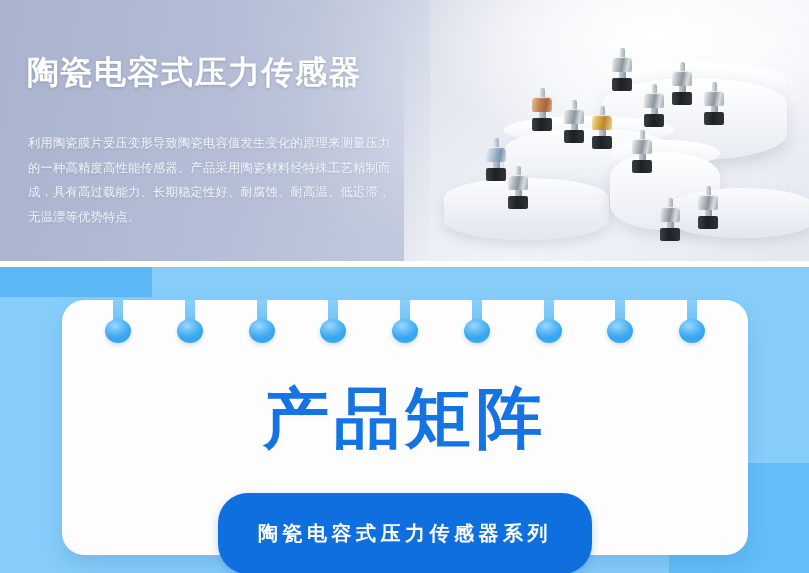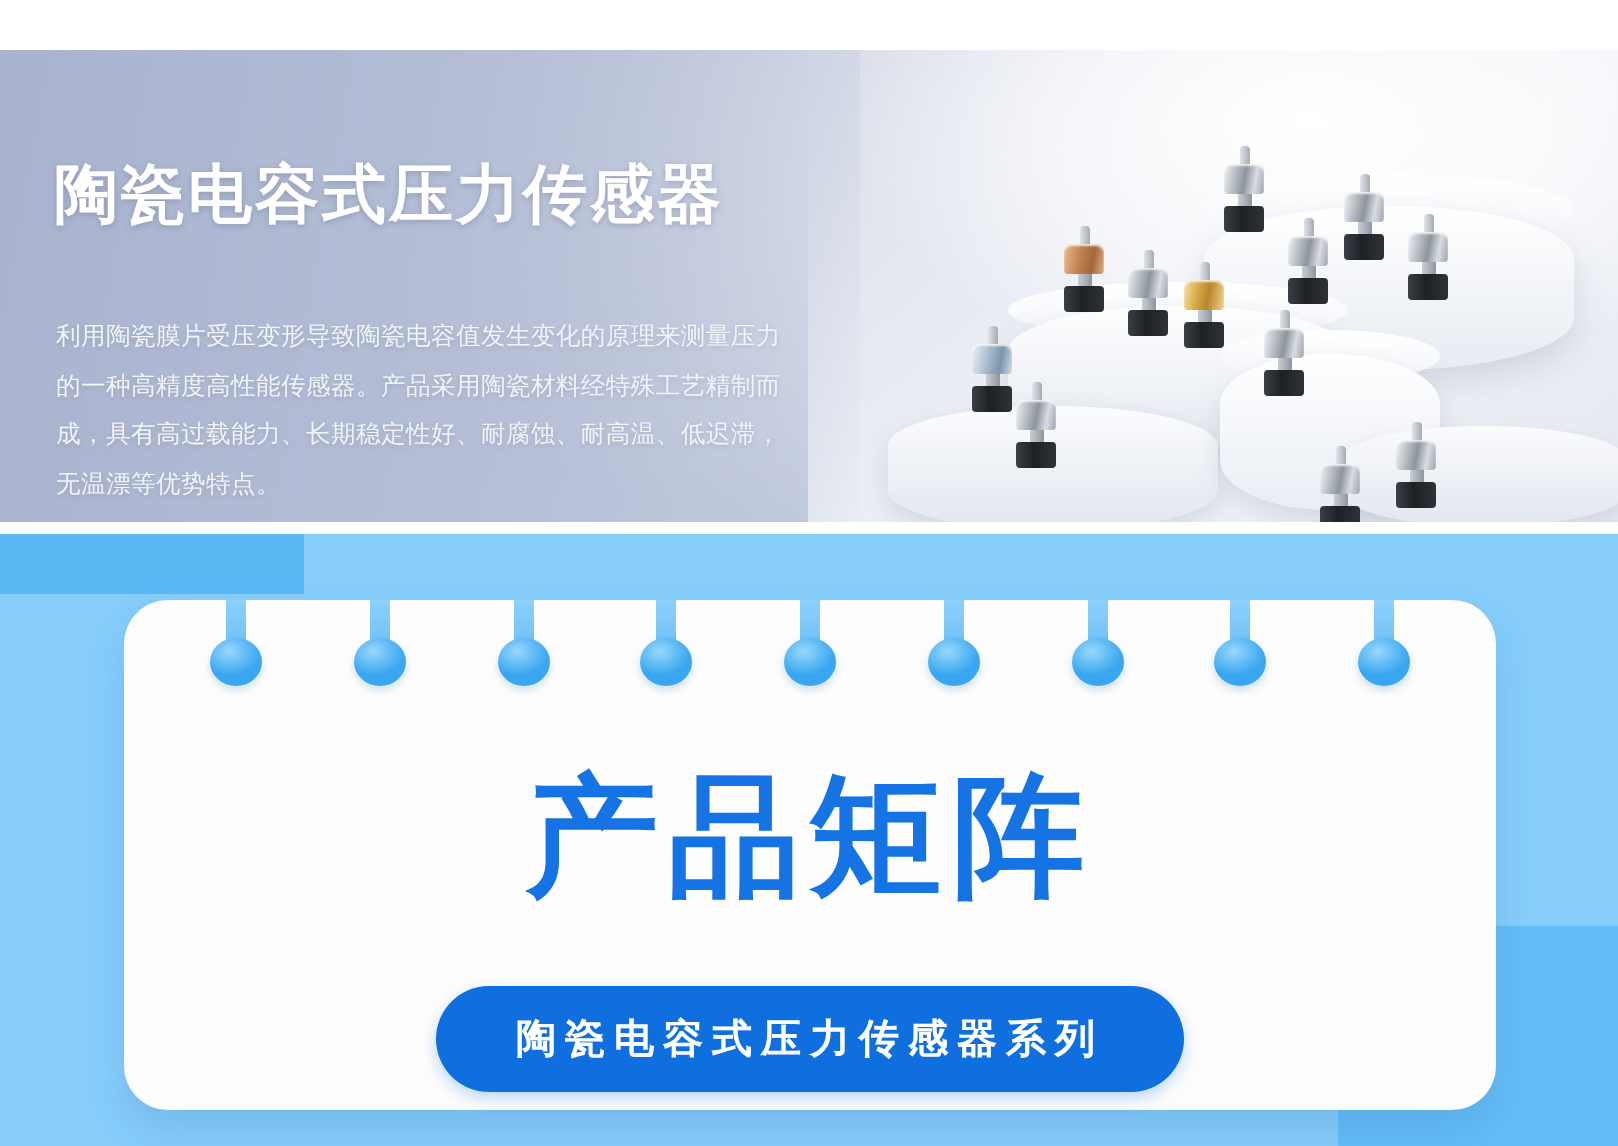--- a/index.html
+++ b/index.html
@@ -11,21 +11,20 @@
   }
   .page{ position:relative; width:809px; height:573px; }
 
   
   .hero{
     position:absolute; left:0; top:0; width:809px; height:261px;
     overflow:hidden;
     background:
       radial-gradient(120% 140% at 86% 18%, rgba(255,255,255,.92) 0%, rgba(255,255,255,.35) 38%, rgba(255,255,255,0) 62%),
       linear-gradient(115deg,#aab4cf 0%,#b4bdd6 34%,#c3cbe0 60%,#dde2ee 82%,#eef1f7 100%);
-    margin-top: 25px;
   }
   .hero-left{
     position:absolute; left:0; top:0; width:430px; height:261px;
     background:linear-gradient(100deg,#a9b3ce 0%,#b3bcd5 45%,rgba(190,198,218,.55) 80%,rgba(200,208,226,0) 100%);
   }
   .hero-title{
     position:absolute; left:27px; top:54px;
     font-size:32px; font-weight:bold; color:#ffffff;
     letter-spacing:1.5px; line-height:1.15;
     text-shadow:0 1px 3px rgba(90,100,125,.35);
@@ -125,21 +124,21 @@
   }
 
   .matrix-title{
     position:absolute; left:0; right:0; top:85px;
     text-align:center; font-size:66px; font-weight:bold;
     color:#1573e3; letter-spacing:5px; line-height:1;
     white-space:nowrap;
   }
   .pill{
     position:absolute; left:50%; top:193px; transform:translateX(-50%);
-    padding:13px 40px; border-radius:30px;
+    padding:27px 40px; border-radius:30px;
     background:#0f6fdf; color:#ffffff;
     font-size:20px; font-weight:bold; letter-spacing:4.5px;
     white-space:nowrap;
     box-shadow:0 3px 8px rgba(15,111,223,.28);
   }
 </style>
 </head>
 <body>
 
 <div class="page">

